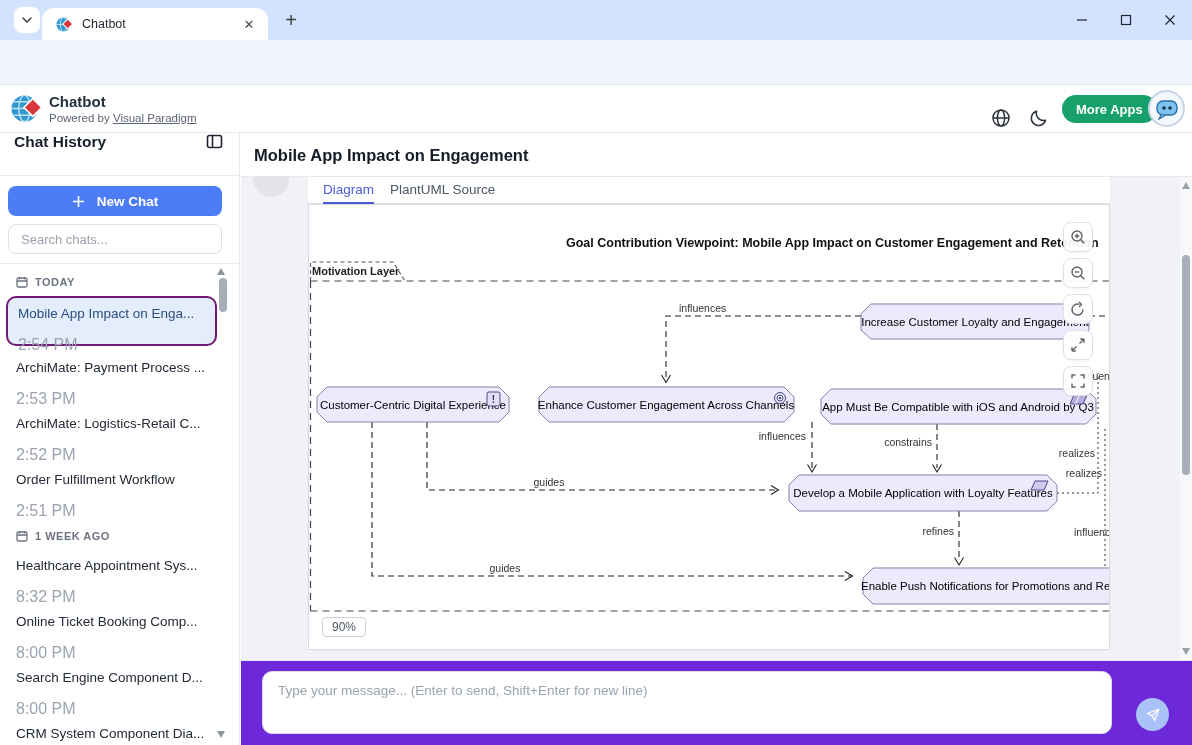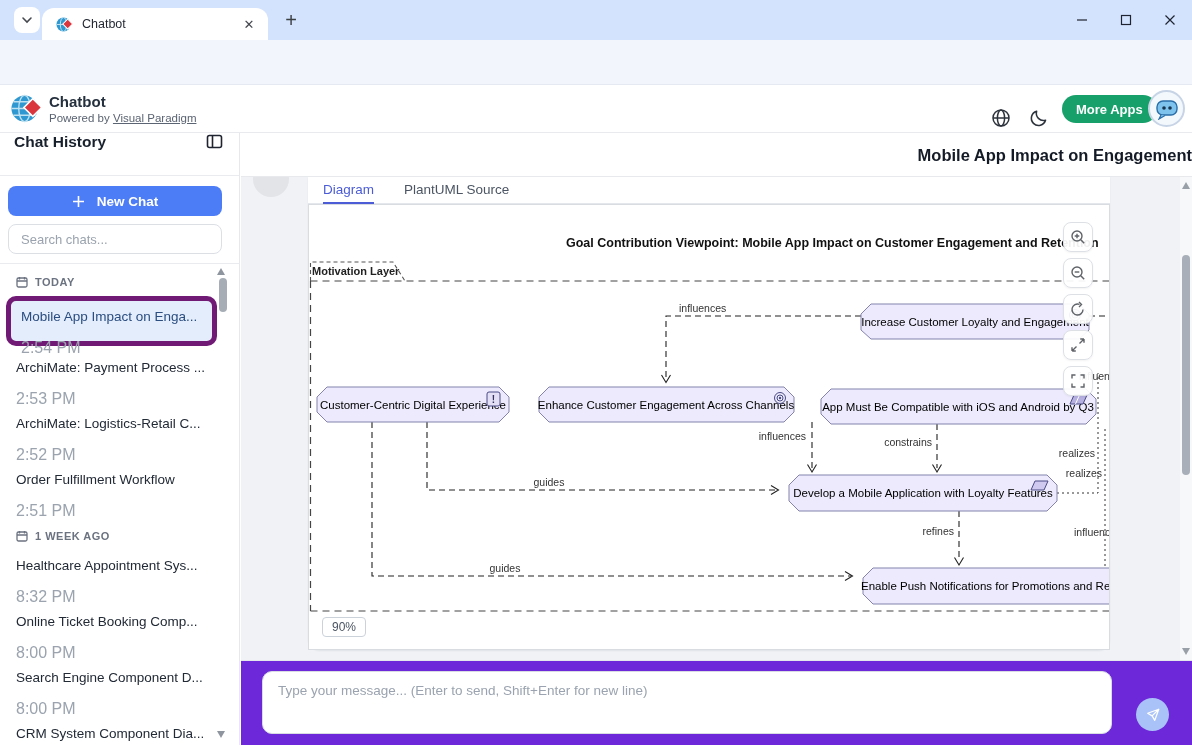--- a/index.html
+++ b/index.html
@@ -40,34 +40,34 @@
   .sidebar { position:absolute; left:0; top:0; width:240px; height:100%; background:#fff; border-right:1px solid #e6e8ec; overflow:hidden; }
   .sb-head { height:43px; border-bottom:1px solid #e9ebee; display:flex; padding:0 16px 0 14px; }
   .sb-title { font-size:15.5px; font-weight:bold; color:#18202c; flex:1; }
   .new-chat { display:flex; align-items:center; justify-content:center; gap:12px; margin:10px 18px 0 8px; height:30px; border-radius:8px; background:#4d7cf7; color:#fff; font-size:13.5px; font-weight:bold; border:none; width:214px; }
   .sb-search { display:block; margin:8px 18px 0 8px; width:214px; height:30px; border-radius:8px; border:1px solid #dcdfe4; padding:0 12px; font-size:13px; color:#333; font-family:"Liberation Sans",sans-serif; }
   .sb-search::placeholder { color:#9aa3ae; }
   .sb-divider { margin-top:9px; border-top:1px solid #e9ebee; }
   .sb-list { padding:6px 22px 0 6px; }
   .sb-section { display:flex; align-items:center; gap:7px; padding:4px 0 2px 10px; color:#6b7280; font-size:11px; font-weight:bold; letter-spacing:.5px; height:18px; margin-top:2px; }
   .chat-item { border-radius:10px; padding:8px 10px 7px 10px; height:50px; margin-top:6px; }
-  .chat-item.active { background:#e3edfb; border:5px solid #701a75; }
+  .chat-item.active { background:#e3edfb; border:2px solid #701a75; }
   .ci-title { font-size:13.5px; color:#222a36; white-space:nowrap; overflow:hidden; }
   .chat-item.active .ci-title { color:#2b4d80; }
   .ci-time { font-size:16px; color:#9aa3ae; margin-top:15px; }
   .sb-scroll-up { position:absolute; right:14px; top:135px; width:0; height:0; border-left:4px solid transparent; border-right:4px solid transparent; border-bottom:7px solid #8f959e; }
   .sb-thumb { position:absolute; right:12px; top:145px; width:8px; height:34px; border-radius:4px; background:#a6adb5; }
   .sb-scroll-dn { position:absolute; right:14px; top:598px; width:0; height:0; border-left:4px solid transparent; border-right:4px solid transparent; border-top:7px solid #8f959e; }
 
   .main { position:absolute; left:241px; top:0; right:0; height:100%; }
-  .main-title { height:44px; border-bottom:1px solid #e7e9ed; font-size:16.5px; font-weight:bold; color:#141b26; line-height:44px; padding-left:13px; background:#fff;text-align:right; }
+  .main-title { height:44px; border-bottom:1px solid #e7e9ed; font-size:16.5px; font-weight:bold; color:#141b26; line-height:44px; padding-left:13px; background:#fff; }
   .chat-area { position:absolute; left:0; top:44px; right:0; bottom:85px; background:#f0f2f5; overflow:hidden; }
   .scroll-circle { position:absolute; left:12px; top:-16px; width:36px; height:36px; border-radius:50%; background:#e2e4e8; }
   .card { position:absolute; left:67px; top:0; width:802px; height:473px; background:#fff; border-radius:0 0 12px 12px; box-shadow:0 1px 2px rgba(20,30,50,.07); }
-  .tabs { height:27px; border-bottom:1px solid #e4e7ec; display:flex; gap:30px; padding-left:15px; }
+  .tabs { height:27px; border-bottom:1px solid #e4e7ec; display:flex; gap:16px; padding-left:15px; }
   .tab-item { font-size:13.5px; color:#4b5563; line-height:25px; height:27px; }
   .tab-item.active { color:#4b5cd6; border-bottom:2px solid #4b5cd6; }
   .panel { position:absolute; left:0; top:27px; width:802px; height:446px; border:1px solid #d9dde2; background:#fff; }
   .panel svg { display:block; overflow:hidden; }
   .zoombtns { position:absolute; left:754px; top:17px; display:flex; flex-direction:column; gap:6px; }
   .zbtn { width:30px; height:30px; border-radius:8px; background:rgba(255,255,255,.93); border:1px solid #dde0e5; box-shadow:0 1px 2px rgba(0,0,0,.05); display:flex; align-items:center; justify-content:center; }
   .zoom-badge { position:absolute; left:13px; top:412px; padding:2px 9px; background:#fff; border:1px solid #ccd2d9; border-radius:4px; font-size:12px; color:#4b5563;text-align:center; }
 
   .main-scrollbar { position:absolute; right:0; top:44px; bottom:85px; width:12px; background:#f7f8f9; }
   .ms-up { position:absolute; left:2px; top:5px; width:0; height:0; border-left:4px solid transparent; border-right:4px solid transparent; border-bottom:7px solid #9aa0a8; }

